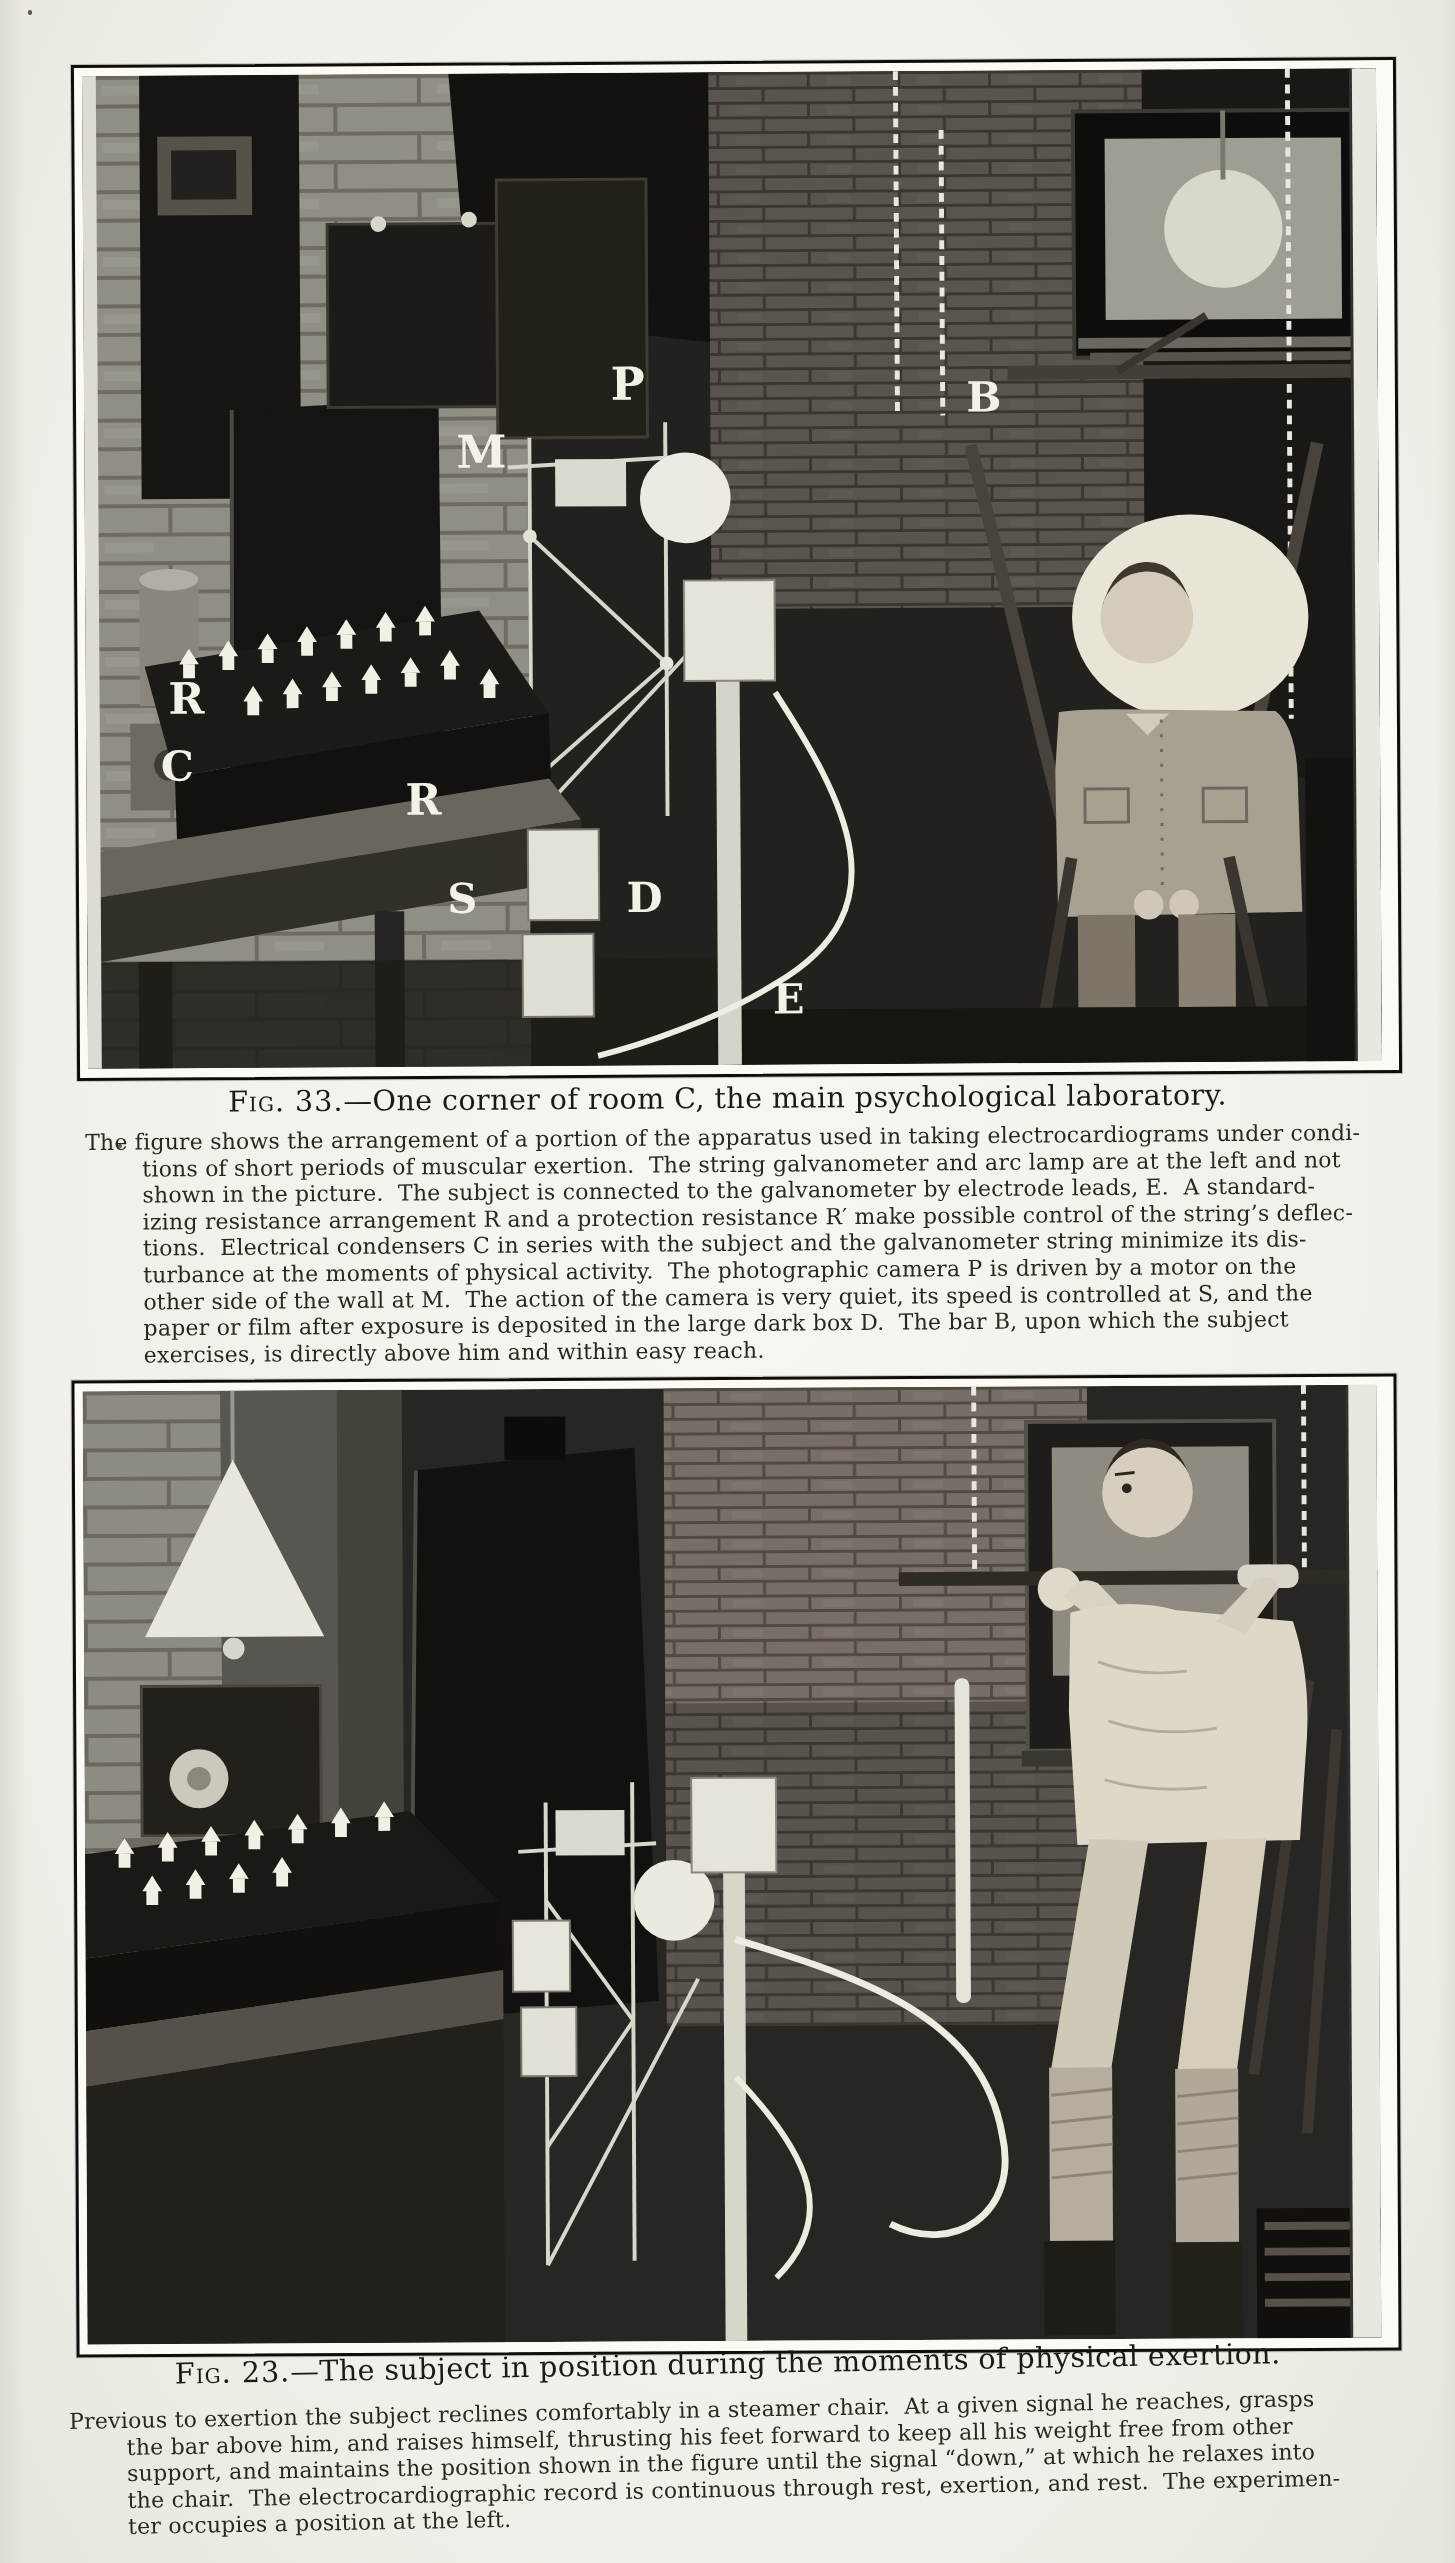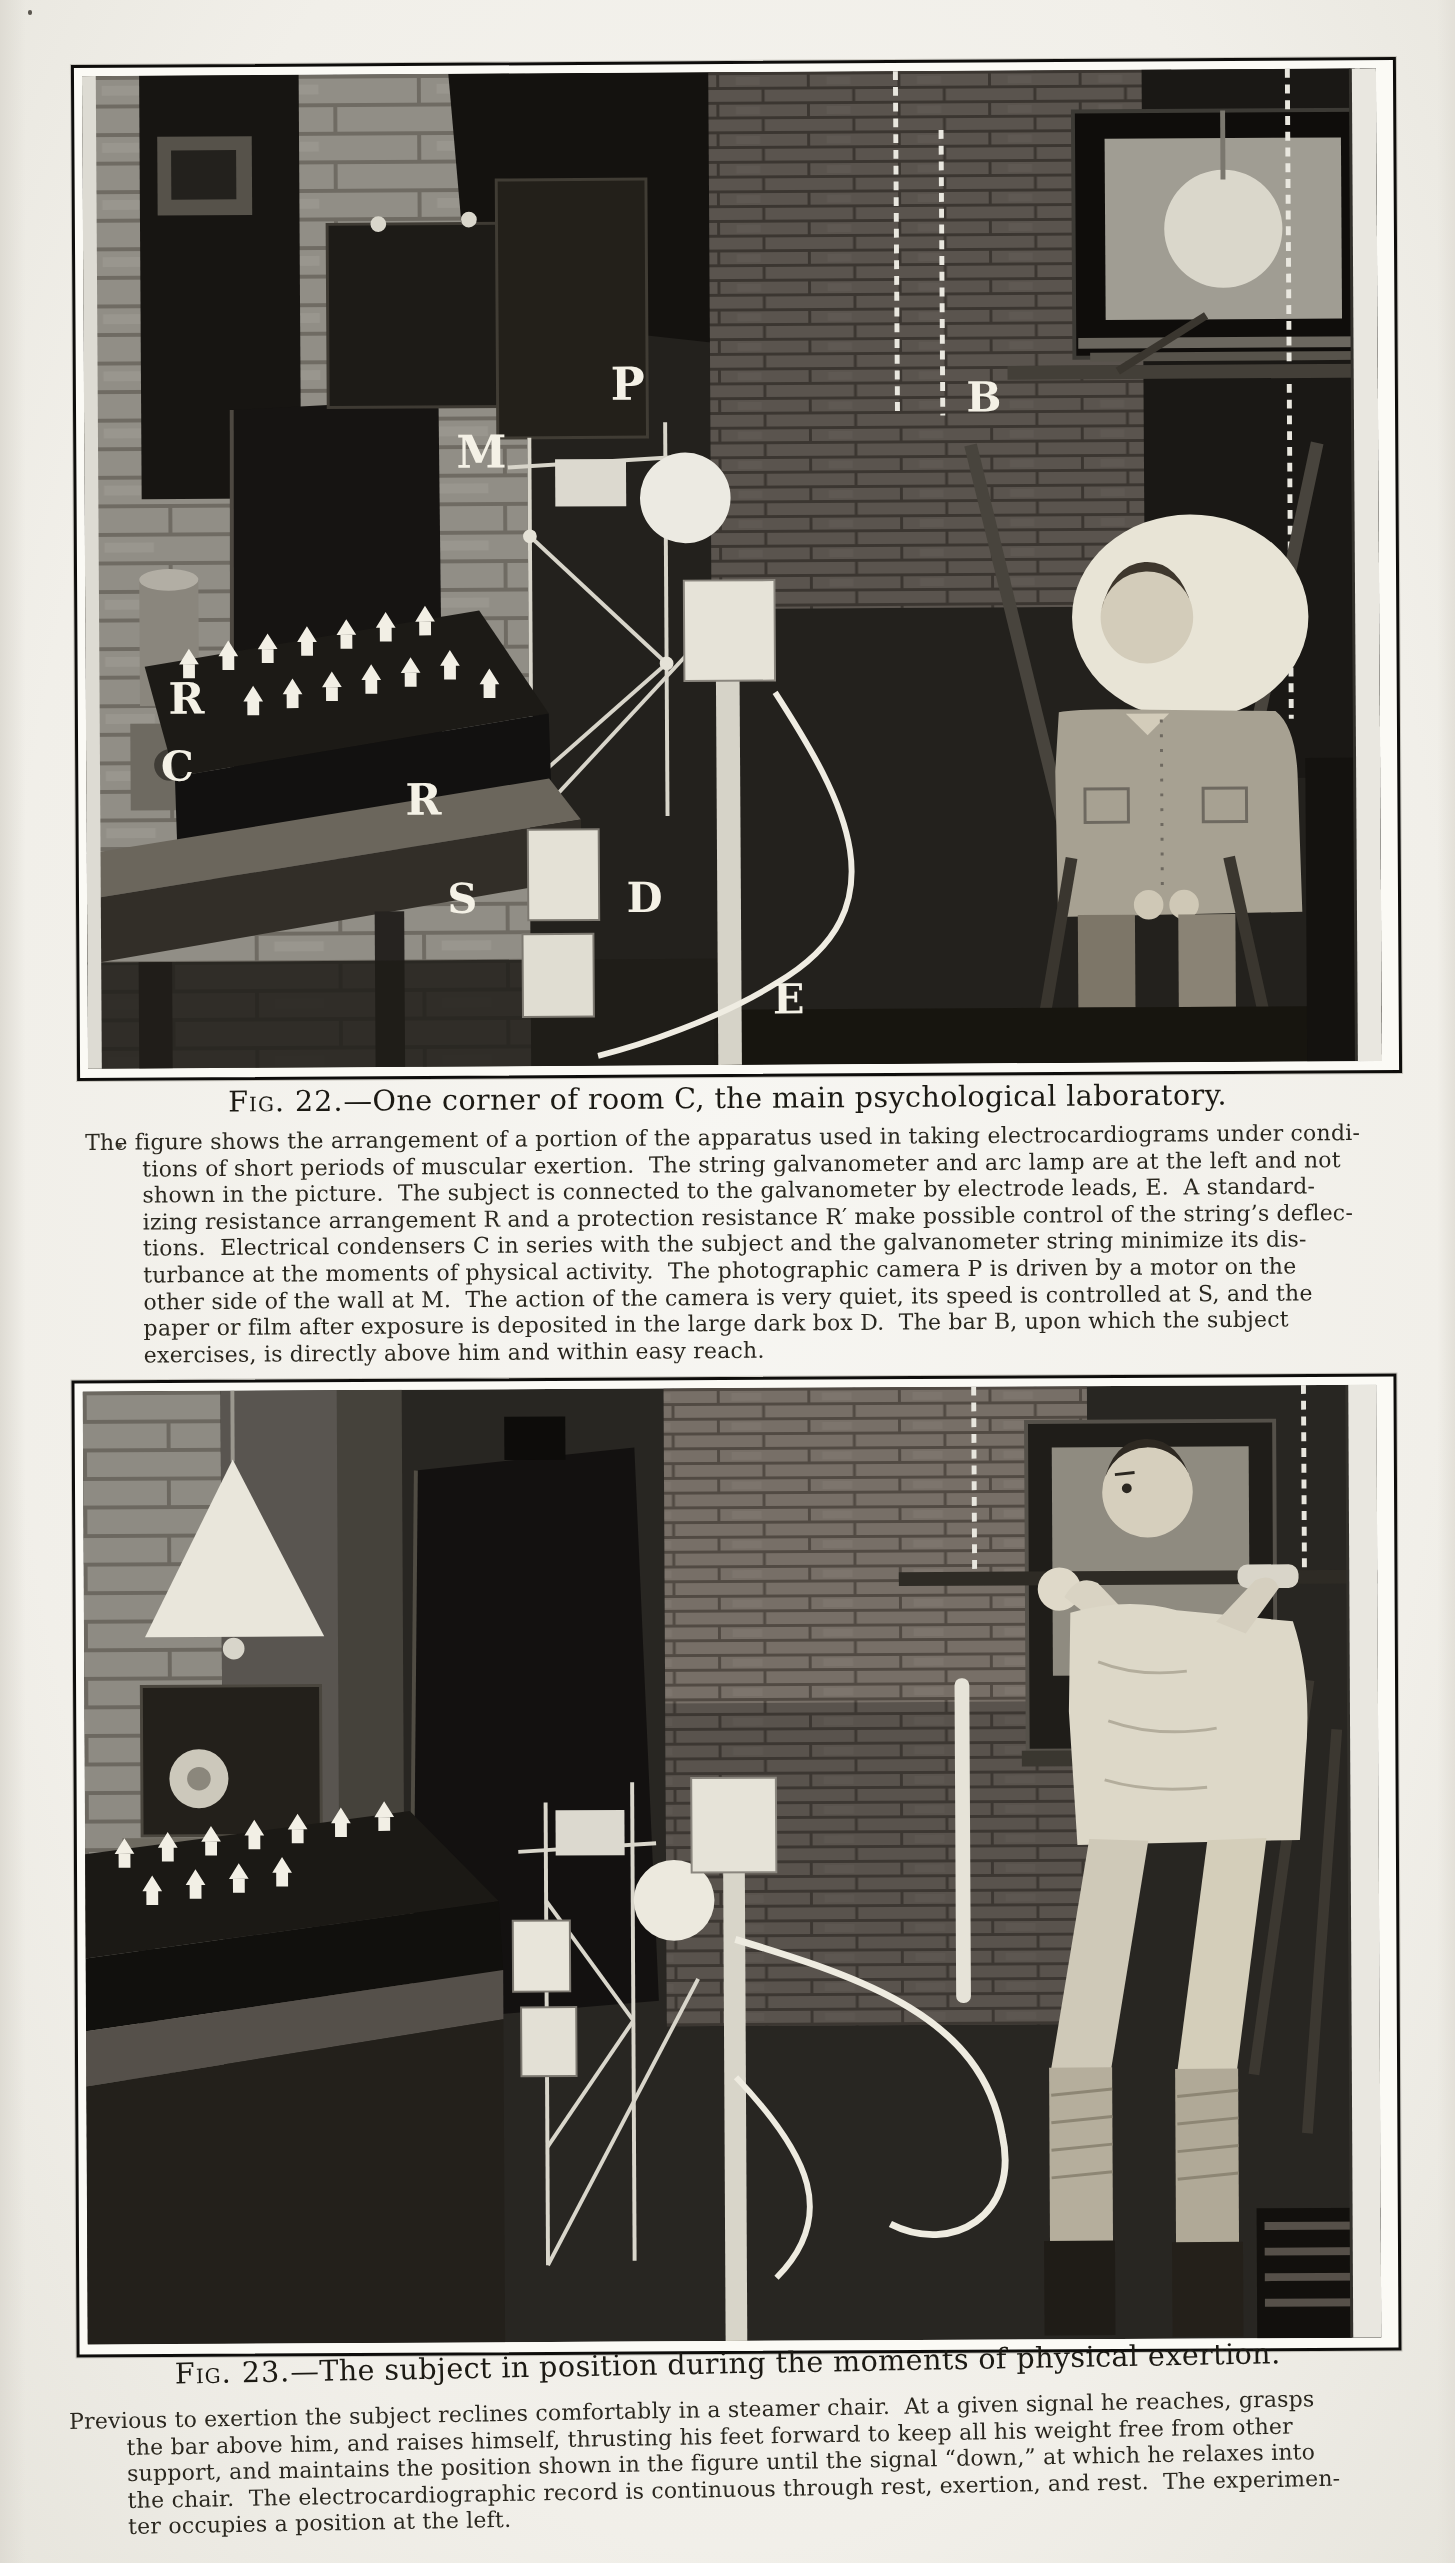--- a/index.html
+++ b/index.html
@@ -197,21 +197,21 @@
   <text class="ph-label" x="896" y="346" font-size="42">B</text>
   <text class="ph-label" x="84" y="648" font-size="44">R</text>
   <text class="ph-label" x="76" y="716" font-size="42">C</text>
   <text class="ph-label" x="324" y="752" font-size="44">R</text>
   <text class="ph-label" x="366" y="852" font-size="42">S</text>
   <text class="ph-label" x="548" y="852" font-size="42">D</text>
   <text class="ph-label" x="696" y="956" font-size="42">E</text>
 </svg>
 </div>
 
-<div class="caption" id="caption22"><span class="cap-fig">Fig. 22.</span><span>—One corner of room C, the main psychological laboratory.</span></div>
+<div class="caption" id="caption22"><span class="cap-fig">Fig. 33.</span><span>—One corner of room C, the main psychological laboratory.</span></div>
 
 <div class="para" id="para22">
   <div class="pline">The figure shows the arrangement of a portion of the apparatus used in taking electrocardiograms under condi-</div>
   <div class="pline cont">tions of short periods of muscular exertion.  The string galvanometer and arc lamp are at the left and not</div>
   <div class="pline cont">shown in the picture.  The subject is connected to the galvanometer by electrode leads, E.  A standard-</div>
   <div class="pline cont">izing resistance arrangement R and a protection resistance R′ make possible control of the string’s deflec-</div>
   <div class="pline cont">tions.  Electrical condensers C in series with the subject and the galvanometer string minimize its dis-</div>
   <div class="pline cont">turbance at the moments of physical activity.  The photographic camera P is driven by a motor on the</div>
   <div class="pline cont">other side of the wall at M.  The action of the camera is very quiet, its speed is controlled at S, and the</div>
   <div class="pline cont">paper or film after exposure is deposited in the large dark box D.  The bar B, upon which the subject</div>

